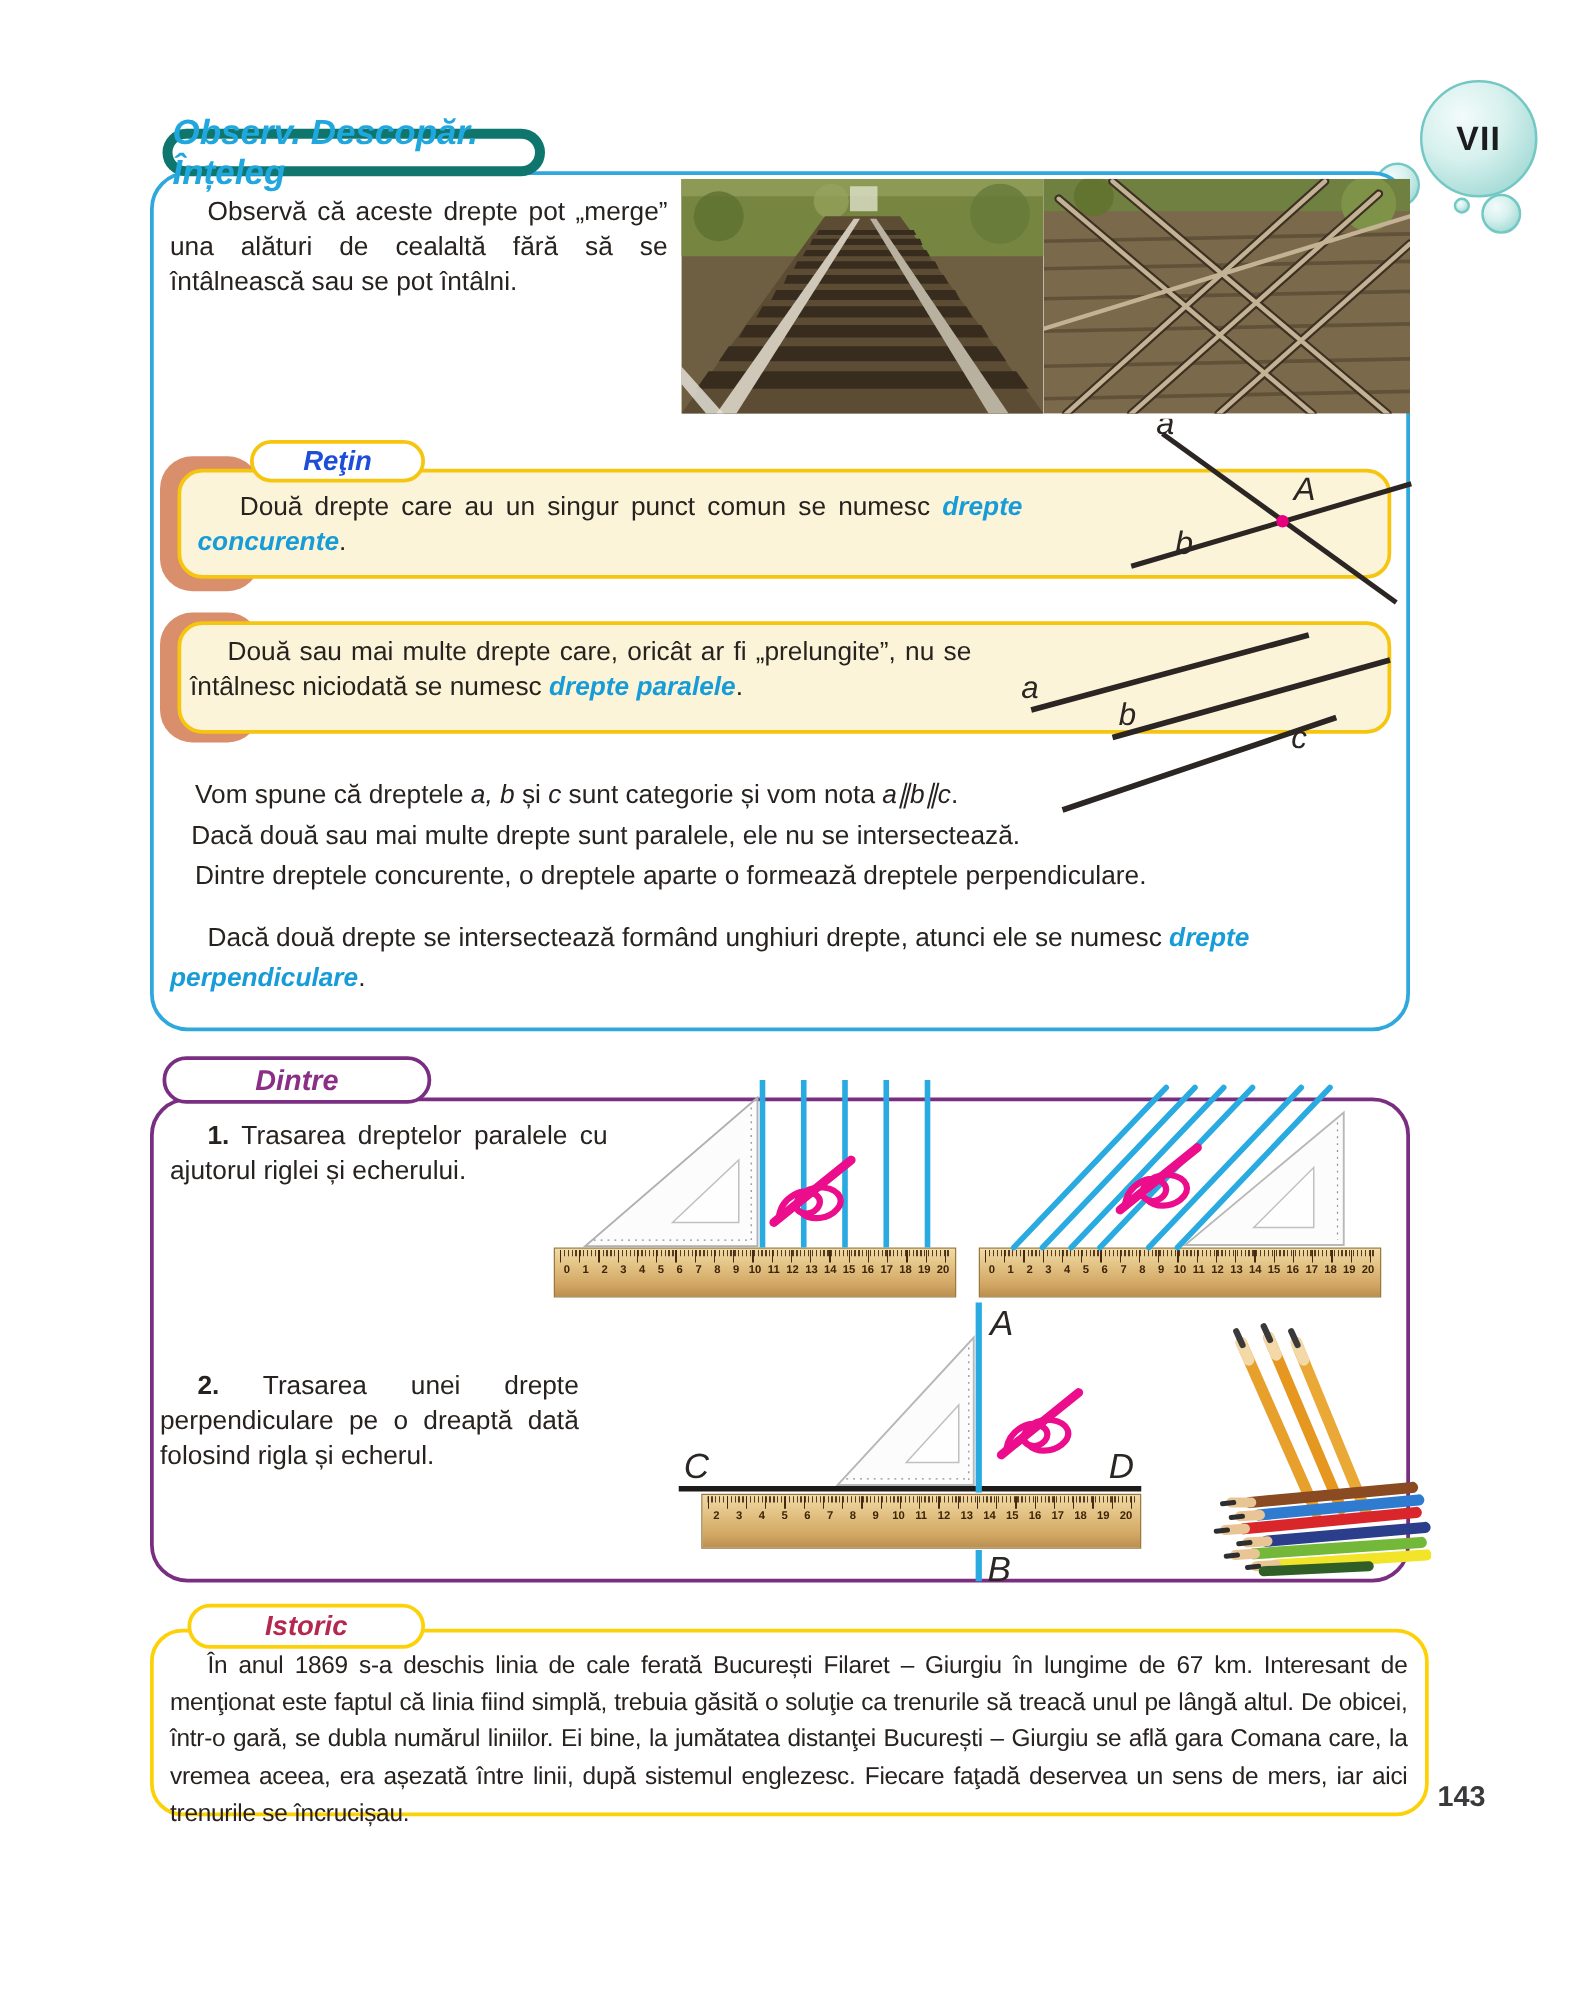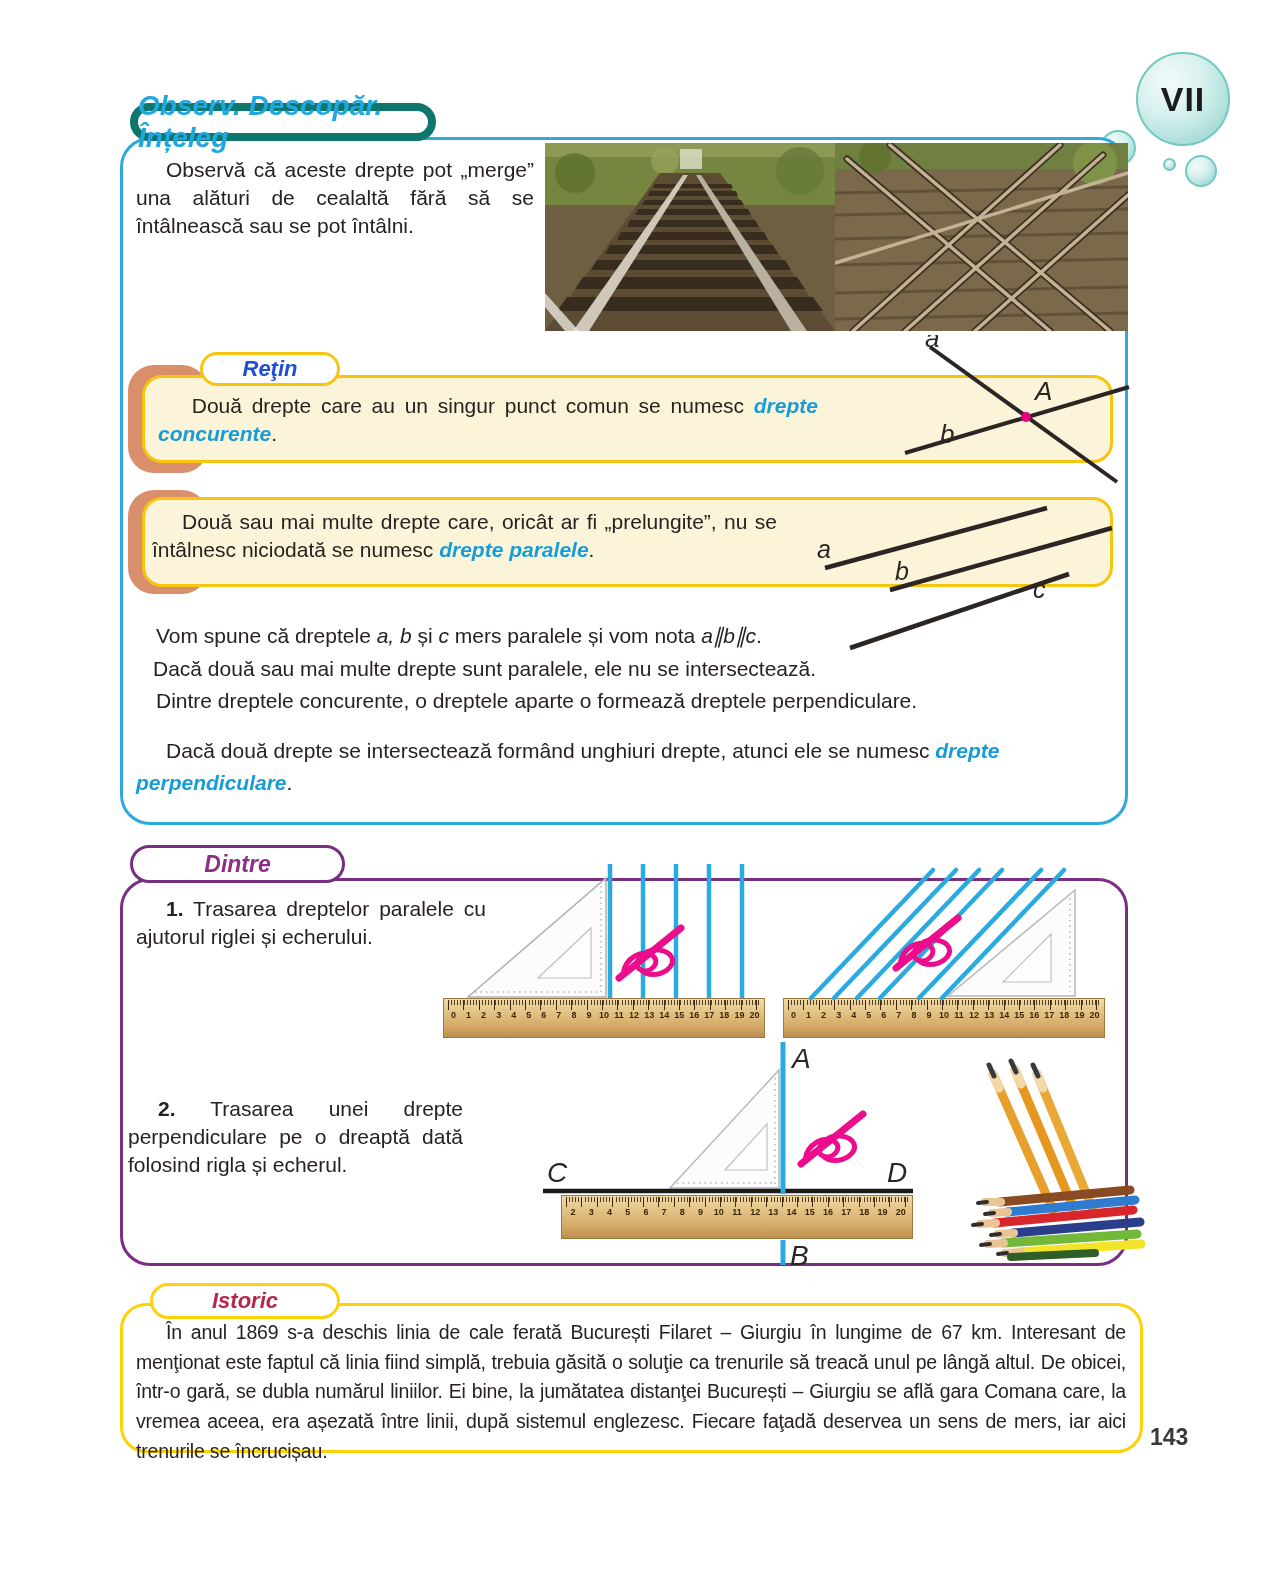--- a/index.html
+++ b/index.html
@@ -12,22 +12,22 @@
               font-style:italic; font-weight:bold; z-index:6; }
   .body-text { font-size:21px; line-height:1.34; text-align:justify; color:#27221f; }
   .indent { text-indent:30px; }
   .blue-term { color:#189cd8; font-weight:bold; font-style:italic; }
   .it { font-style:italic; }
 
   
   .bubble { position:absolute; border-radius:50%;
             background:radial-gradient(circle at 35% 30%, #f2fbfa 0%, #d7f1ee 40%, #a8dcd8 78%, #82cfcb 100%);
             border:2px solid #74c8c4; }
-  .bubble-main { left:1136px; top:52px; width:94px; height:94px; display:flex; align-items:center; justify-content:center;
-                 font-weight:bold; font-size:34px; color:#1b1c1e; letter-spacing:1px; }
+  .bubble-main { left:1136px; top:64px; width:94px; height:94px; display:flex; align-items:center; justify-content:center;
+                 font-weight:bold; font-size:27px; color:#1b1c1e; letter-spacing:1px; }
   .bubble-s1 { left:1100px; top:130px; width:36px; height:36px; }
   .bubble-s2 { left:1185px; top:155px; width:32px; height:32px; }
   .bubble-s3 { left:1163px; top:158px; width:13px; height:13px; }
 
   
   .frame { position:absolute; background:#fff; }
   .frame-observe { left:120px; top:137px; width:1008px; height:688px; border:3.5px solid #2fa9dd; border-radius:30px; }
   .tab-observe { left:130px; top:103px; width:306px; height:38px; border:8px solid #0f766e; border-radius:20px;
                  color:#1fa7de; font-size:28px; }
   .frame-aplic { left:120px; top:878px; width:1008px; height:388px; border:3.5px solid #792e81; border-radius:30px; }
@@ -170,21 +170,21 @@
   <svg class="diag" style="left:795px; top:500px;" width="330" height="155" viewBox="0 0 330 155">
     <line x1="30" y1="68" x2="252" y2="8" stroke="#2b2523" stroke-width="4.5"></line>
     <line x1="95" y1="90" x2="317" y2="28" stroke="#2b2523" stroke-width="4.5"></line>
     <line x1="55" y1="148" x2="274" y2="74" stroke="#2b2523" stroke-width="4.5"></line>
     <text x="22" y="58" font-size="25" font-style="italic" fill="#2b2523">a</text>
     <text x="100" y="80" font-size="25" font-style="italic" fill="#2b2523">b</text>
     <text x="238" y="98" font-size="25" font-style="italic" fill="#2b2523">c</text>
   </svg>
 
   <div class="abs body-text" style="left:136px; top:620px; width:965px; line-height:1.55; text-align:left;">
-    <p style="margin-left:20px;"><span>Vom spune că dreptele </span><span class="it">a, b</span><span> și </span><span class="it">c</span><span> mers paralele și vom nota </span><span class="it">a∥b∥c</span><span>.</span></p>
+    <p style="margin-left:20px;"><span>Vom spune că dreptele </span><span class="it">a, b</span><span> și </span><span class="it">c</span><span> sunt categorie și vom nota </span><span class="it">a∥b∥c</span><span>.</span></p>
     <p style="margin-left:17px;">Dacă două sau mai multe drepte sunt paralele, ele nu se intersectează.</p>
     <p style="margin-left:20px;">Dintre dreptele concurente, o dreptele aparte o formează dreptele perpendiculare.</p>
   </div>
   <div class="abs body-text" style="left:136px; top:735px; width:965px; line-height:1.5; text-align:left;">
     <span style="margin-left:30px;">Dacă două drepte se intersectează formând unghiuri drepte, atunci ele se numesc </span><span class="blue-term">drepte perpendiculare</span><span>.</span>
   </div>
 
   <div class="frame frame-aplic"></div>
   <div class="tab-pill tab-aplic">Dintre</div>
 

